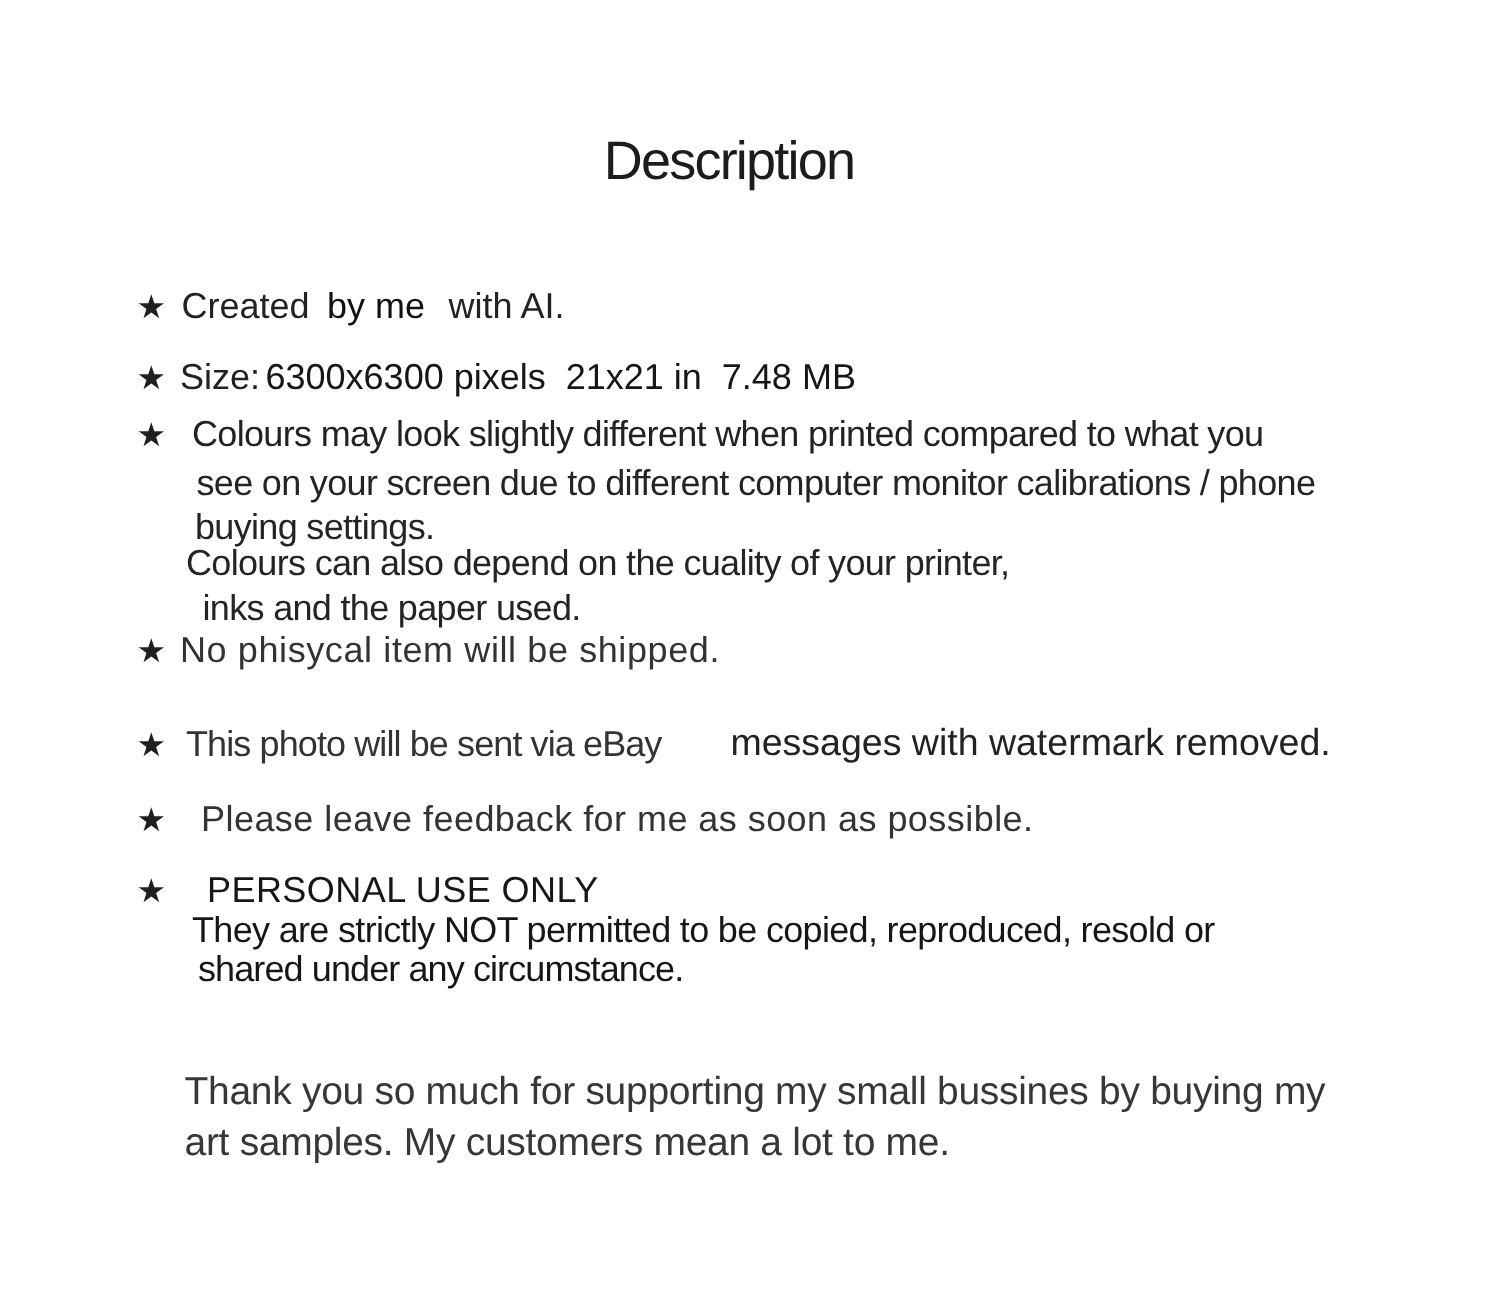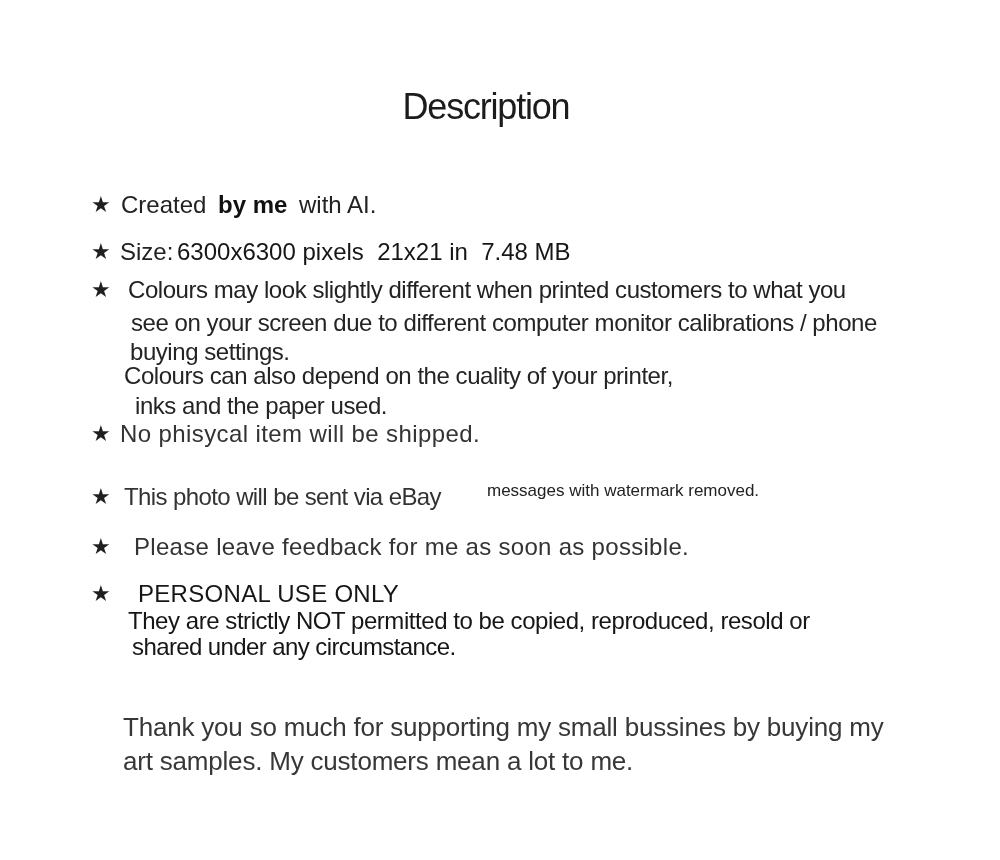--- a/index.html
+++ b/index.html
@@ -35,21 +35,21 @@
     top: 1px;
     font-size: 22px;
     color: #1f1f1f;
   }
   .seg { position: absolute; top: 0; white-space: pre; text-align: center; }
   .line { position: absolute; font-size: 24px; white-space: pre; color: #242424; }
   .ls-tight  { letter-spacing: -0.45px; }
   .ls-tight2 { letter-spacing: -0.6px; }
   .ls-wide   { letter-spacing: 0.4px; }
   .ls-wide2  { letter-spacing: 0.3px; margin-left: 10px; }
-  .strong { font-weight: 700; color: #111; }
+  .strong { font-weight: 400; color: #111; }
   .dark   { color: #161616; }
   .muted  { color: #333; }
   .closing { font-size: 26px; color: #373737; letter-spacing: -0.2px; }
 </style>
 </head>
 <body>
 
 <div class="page">
 
   <div class="title">Description</div>
@@ -62,36 +62,36 @@
   </div>
 
   <div class="row" style="top:238px; left:91px; width:870px;">
     <span class="star">★</span>
     <span class="seg" style="left:29px;">Size:</span>
     <span class="seg dark" style="left:86px;">6300x6300 pixels  21x21 in  7.48 MB</span>
   </div>
 
   <div class="row" style="top:276px; left:91px; width:880px;">
     <span class="star">★</span>
-    <span class="seg ls-tight" style="left:37px;">Colours may look slightly different when printed customers to what you</span>
+    <span class="seg ls-tight" style="left:37px;">Colours may look slightly different when printed compared to what you</span>
   </div>
   <div class="line ls-tight" style="top:309px; left:131px;">see on your screen due to different computer monitor calibrations / phone</div>
   <div class="line ls-tight" style="top:338px; left:130px;">buying settings.</div>
   <div class="line ls-tight" style="top:362px; left:124px;">Colours can also depend on the cuality of your printer,</div>
   <div class="line ls-tight" style="top:392px; left:135px;">inks and the paper used.</div>
 
   <div class="row" style="top:420px; left:91px; width:870px;">
     <span class="star">★</span>
     <span class="seg muted ls-wide" style="left:29px;">No phisycal item will be shipped.</span>
   </div>
 
   <div class="row" style="top:483px; left:91px; width:880px;">
     <span class="star">★</span>
     <span class="seg muted ls-tight2" style="left:33px;">This photo will be sent via eBay</span>
-    <span class="seg" style="left:396px; top:-2px; font-size:17px;">messages with watermark removed.</span>
+    <span class="seg" style="left:396px; top:-2px; font-size:25px;">messages with watermark removed.</span>
   </div>
 
   <div class="row" style="top:533px; left:91px; width:870px;">
     <span class="star">★</span>
     <span class="seg muted ls-wide2" style="left:33px;">Please leave feedback for me as soon as possible.</span>
   </div>
 
   <div class="row" style="top:580px; left:91px; width:870px;">
     <span class="star">★</span>
     <span class="seg ls-wide2 dark" style="left:37px;">PERSONAL USE ONLY</span>

